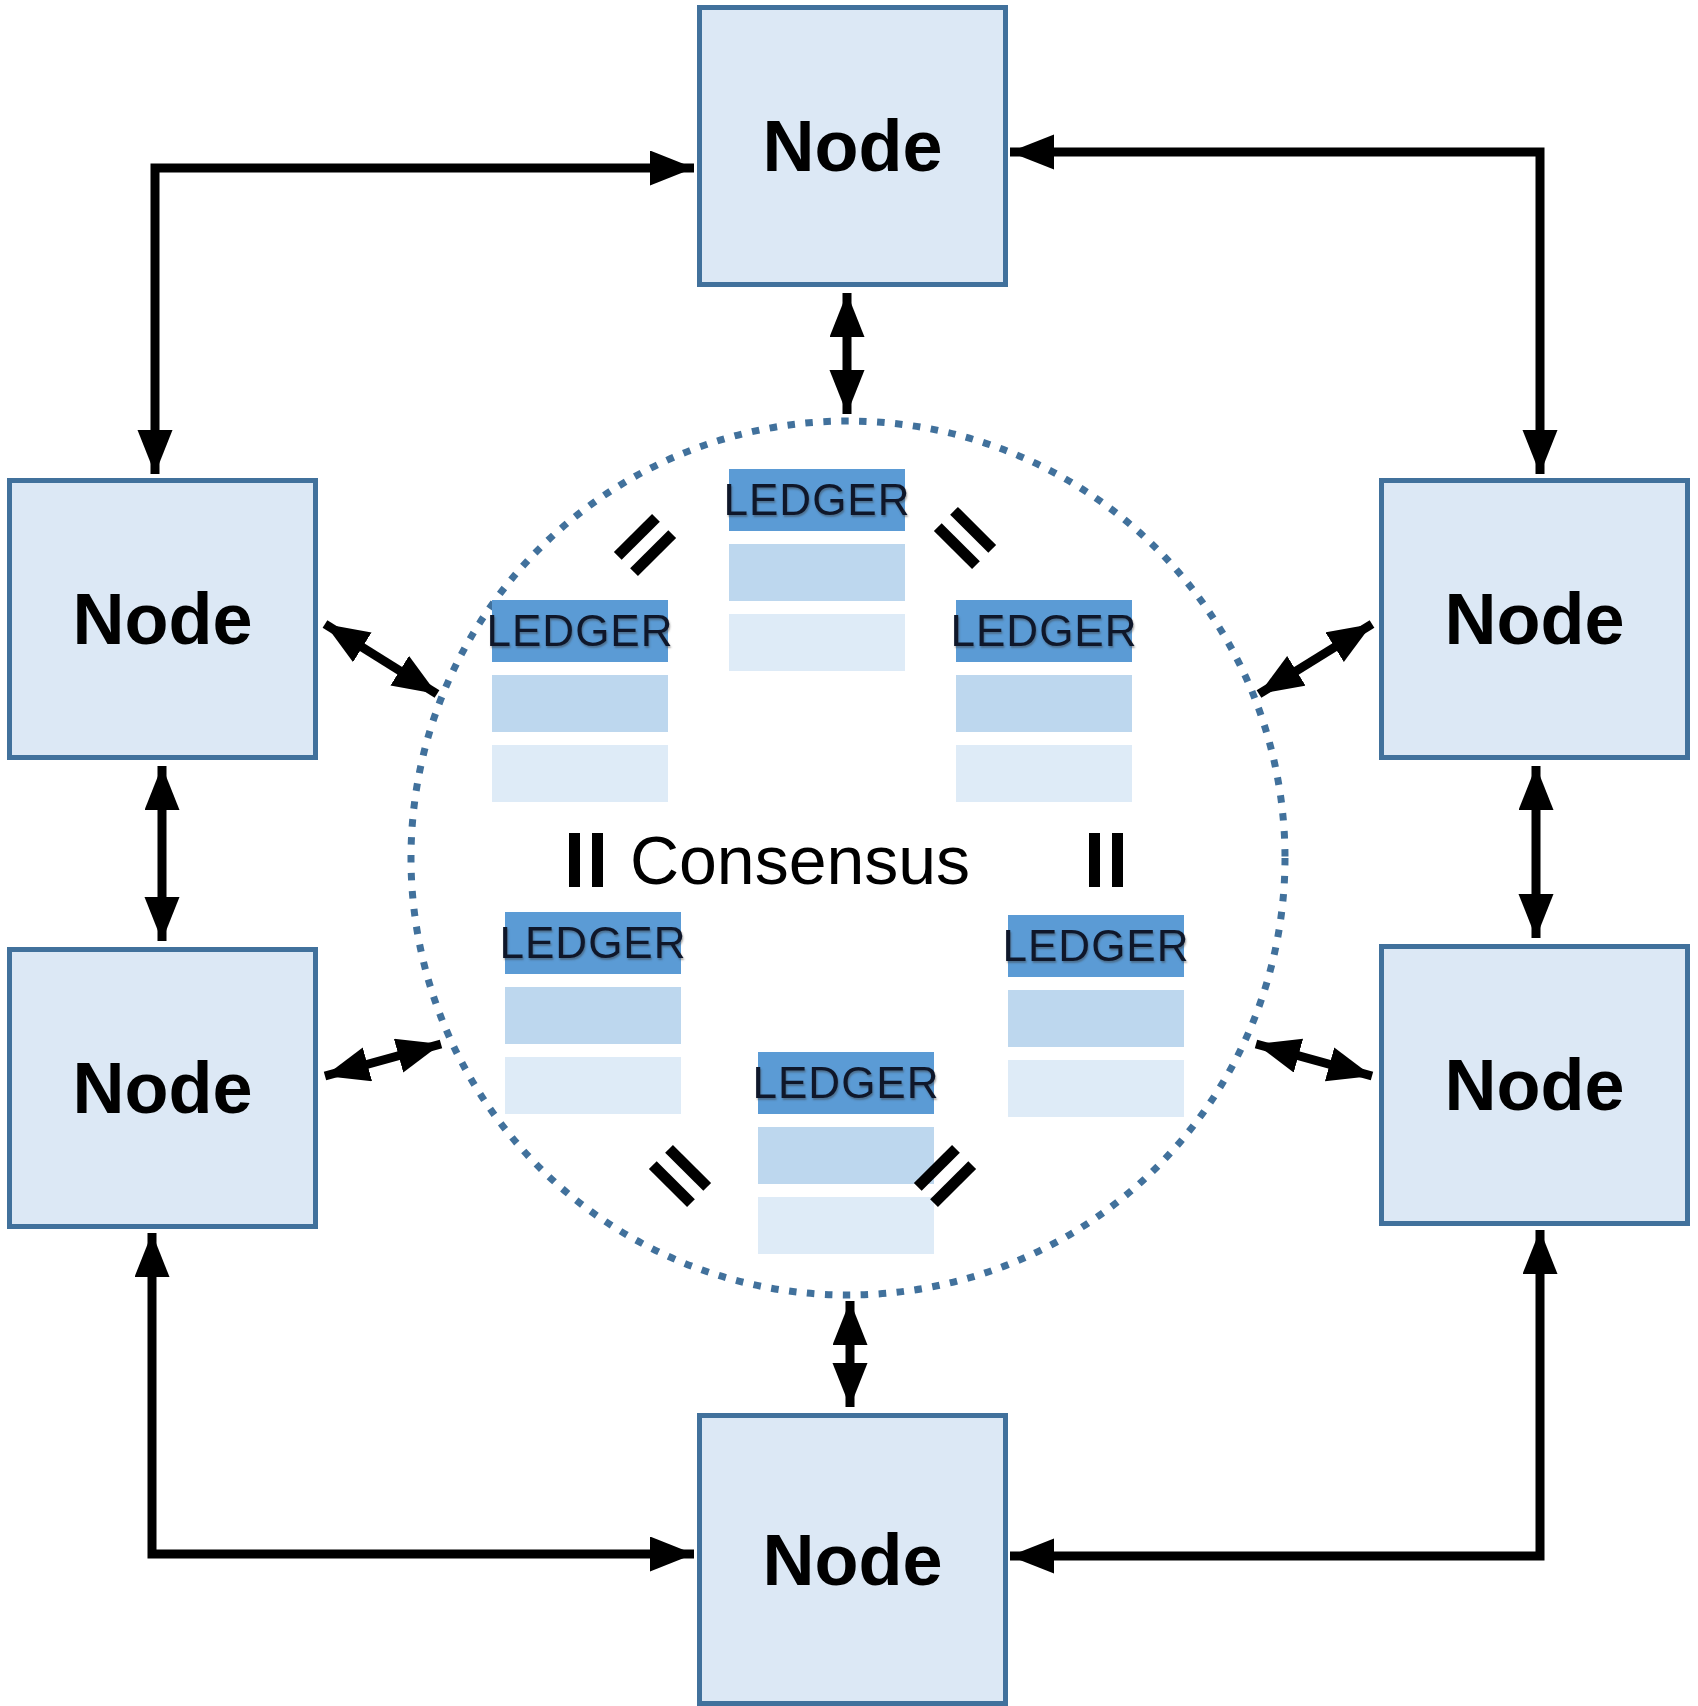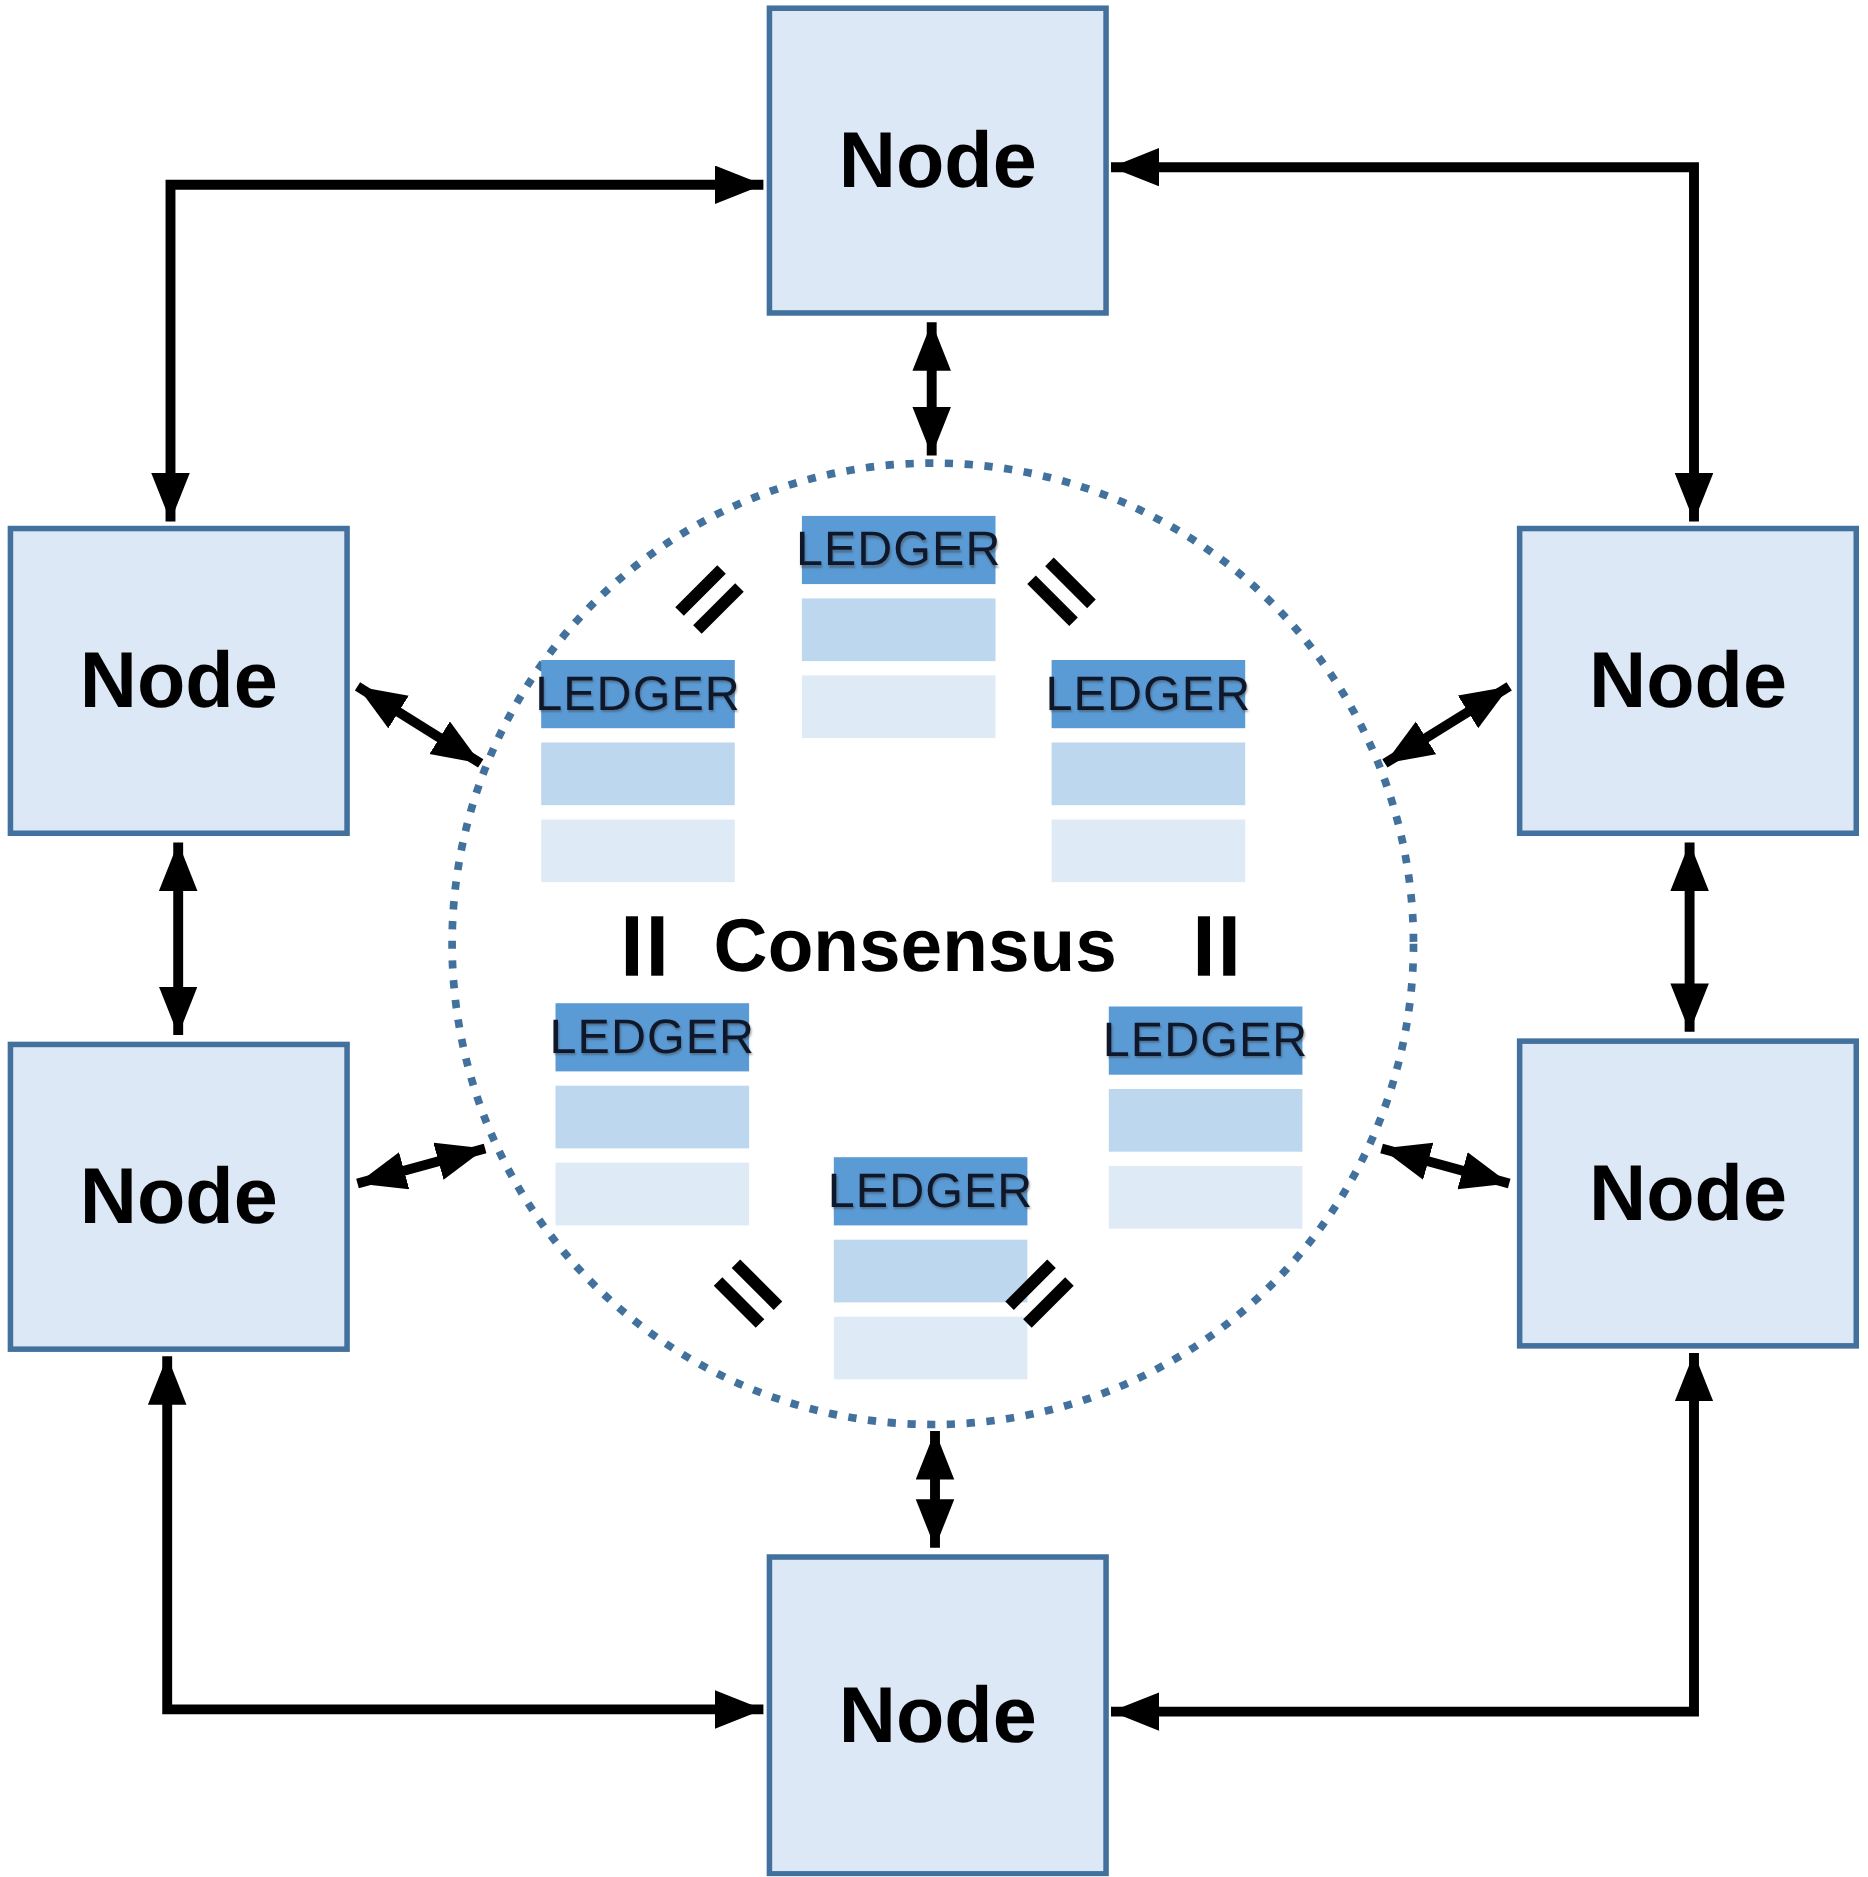--- a/index.html
+++ b/index.html
@@ -96,27 +96,27 @@
   .eq.eq-tl { left: 607px;  top: 507px;  transform: rotate(-45deg); }
   .eq.eq-tr { left: 927px;  top: 500px;  transform: rotate(45deg);  }
   .eq.eq-bl { left: 642px;  top: 1138px; transform: rotate(45deg);  }
   .eq.eq-br { left: 907px;  top: 1138px; transform: rotate(-45deg); }
   .eq.eq-ml { left: 548px;  top: 822px;  transform: rotate(90deg);  }
   .eq.eq-mr { left: 1068px; top: 822px;  transform: rotate(90deg);  }
 
   
   .consensus {
     position: absolute;
-    left: 582px;
+    left: 550px;
     top: 818px;
     width: 500px;
     height: 84px;
     line-height: 84px;
     text-align: center;
-    font-weight: bold;
+    font-weight: normal;
     font-size: 68px;
     color: #000000;
   }
 </style>
 </head>
 <body>
 
 <div class="canvas">
 
   <svg class="overlay" viewBox="0 0 1698 1706" xmlns="http://www.w3.org/2000/svg">

